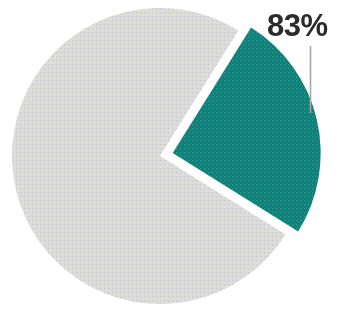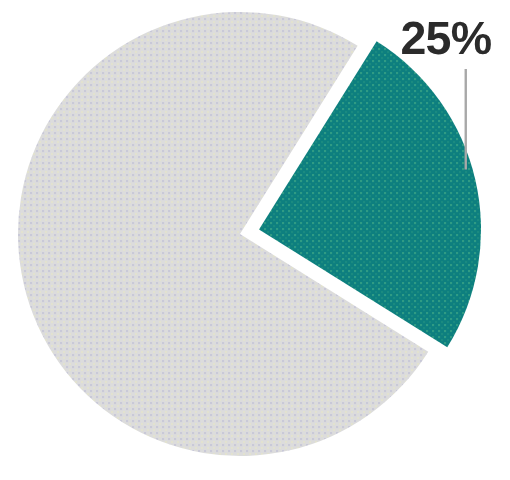--- a/index.html
+++ b/index.html
@@ -64,15 +64,15 @@
       </pattern>
     </defs>
 
     <path id="slice-gray" fill="url(#dots-gray)" stroke="none" d="M 160.00 156.00 L 285.51 234.43 A 148 148 0 1 1 238.43 30.49 Z"></path>
 
     <path id="slice-teal" fill="url(#dots-teal)" stroke="none" d="M 172.67 153.08 L 251.09 27.56 A 148 148 0 0 1 298.18 231.50 Z"></path>
 
     <line id="leader-line" x1="310.5" y1="46" x2="310.5" y2="113" stroke="#a8a8a8" stroke-width="1.6"></line>
   </svg>
 
-  <div class="data-label" id="label-slice-0">25%</div>
+  <div class="data-label" id="label-slice-0">83%</div>
 
 </div>
 
 </body></html>

